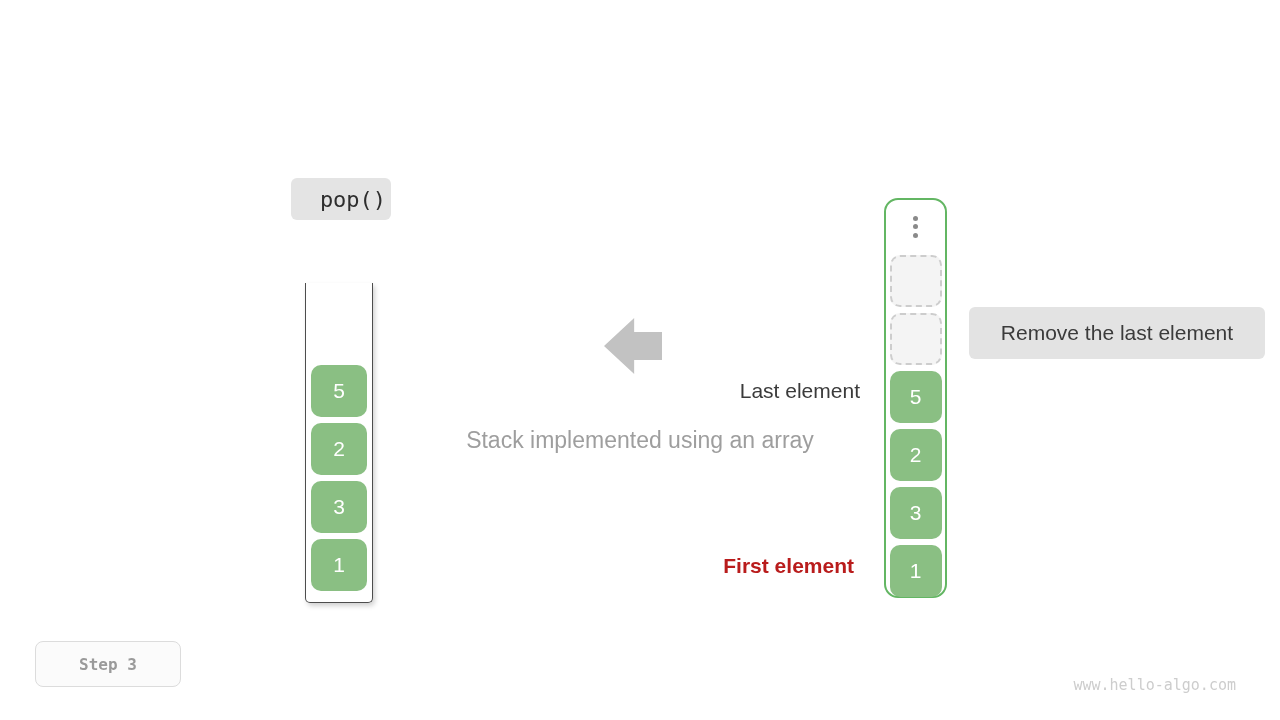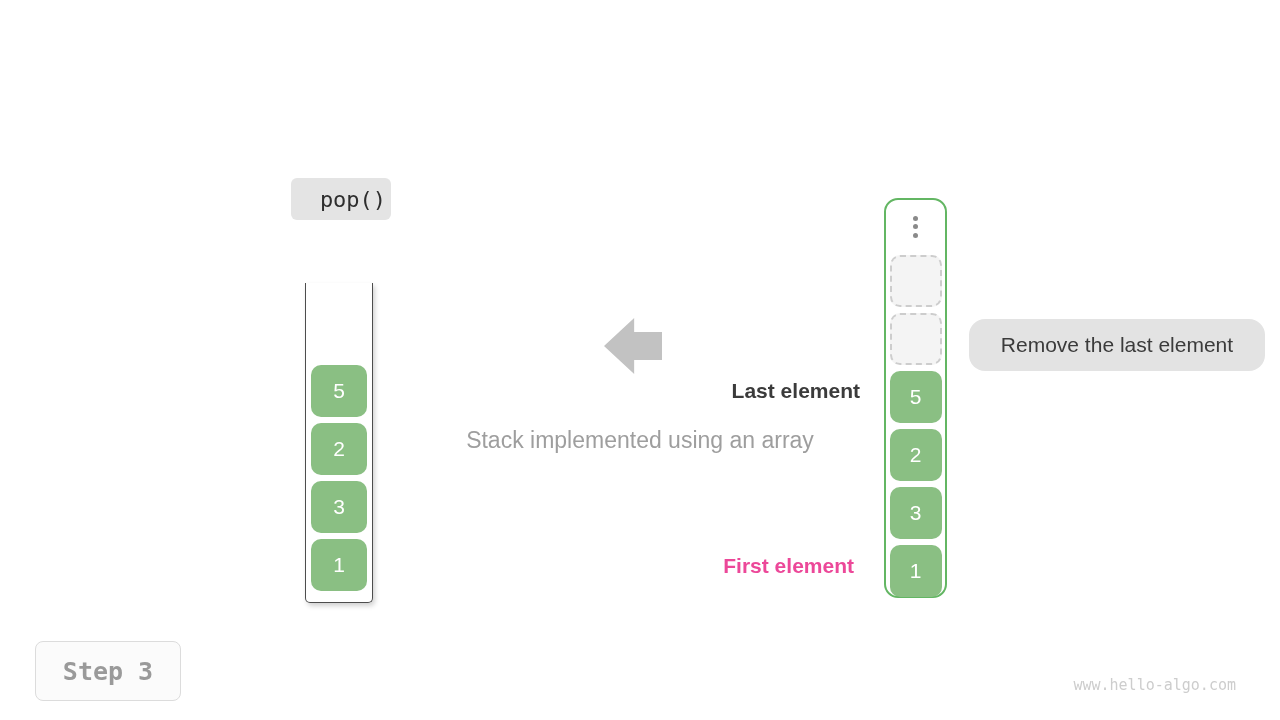--- a/index.html
+++ b/index.html
@@ -37,28 +37,28 @@
 
   
   .arrow-left {
     left: 604px; top: 318px; width: 58px; height: 56px;
     background: #c2c2c2;
     clip-path: polygon(0 50%, 52% 0, 52% 25%, 100% 25%, 100% 75%, 52% 75%, 52% 100%);
   }
 
   
   .last-label {
-    top: 379px; right: 420px; font-size: 21px; font-weight: bold; color: #3b3b3b;
+    top: 379px; right: 420px; font-size: 21px; font-weight: normal; color: #3b3b3b;
   }
   .caption {
     left: 440px; top: 427px; width: 400px; text-align: center;
     font-size: 23px; color: #9e9e9e;
   }
   .first-label {
-    top: 554px; right: 426px; font-size: 21px; font-weight: bold; color: #ec4899;
+    top: 554px; right: 426px; font-size: 21px; font-weight: bold; color: #b91c1c;
   }
 
   
   .array-container {
     left: 884px; top: 198px; width: 63px; height: 400px;
     border: 2px solid #63b663; border-radius: 14px; background: #ffffff;
     display: flex; flex-direction: column; align-items: center;
     padding-top: 12px; gap: 6px;
   }
   .dots {
@@ -71,32 +71,32 @@
   }
   .empty-slot {
     width: 52px; height: 52px; border-radius: 10px;
     border: 2px dashed #cdcdcd; background: #f4f4f4; flex: 0 0 auto;
   }
   .array-container .element { width: 52px; }
 
   
   .annotation {
     left: 969px; top: 307px; width: 296px; height: 52px;
-    background: #e3e3e3; border-radius: 16px;
+    background: #e3e3e3; border-radius: 6px;
     display: flex; align-items: center; justify-content: center;
-    font-size: 21px; color: #3b3b3b; white-space: nowrap; margin-top: 12px;
+    font-size: 21px; color: #3b3b3b; white-space: nowrap;
   }
 
   
   .step-badge {
-    left: 35px; top: 641px; width: 146px; height: 60px;
+    left: 35px; top: 641px; width: 146px; height: 46px;
     background: #fbfbfb; border: 1px solid #dcdcdc; border-radius: 8px;
     display: flex; align-items: center; justify-content: center;
     font-family: "DejaVu Sans Mono", monospace;
-    font-size: 25px; font-weight: bold; color: #9a9a9a;
+    font-size: 16px; font-weight: bold; color: #9a9a9a;
   }
 
   
   .watermark {
     top: 676px; right: 44px;
     font-family: "DejaVu Sans Mono", monospace;
     font-size: 15px; color: #cdcdcd;
   }
 </style>
 </head>

